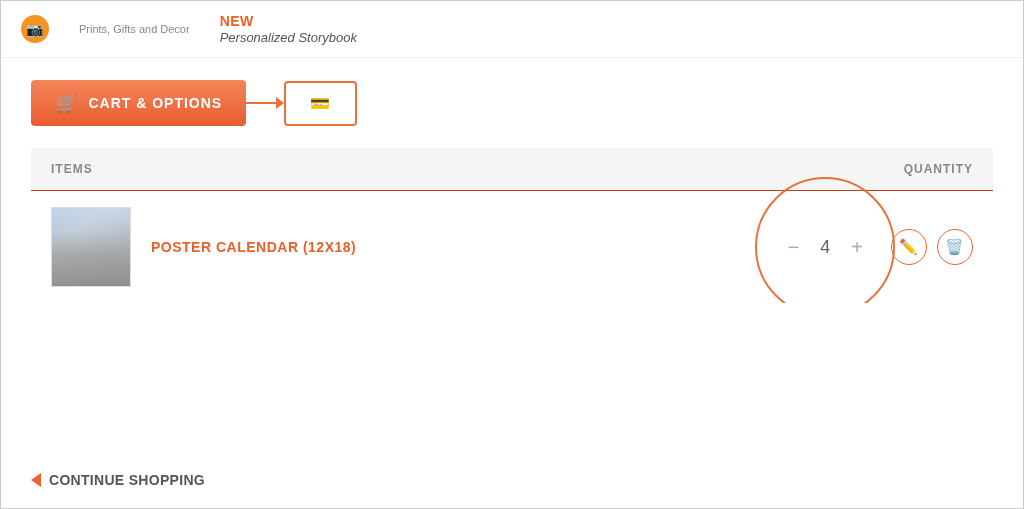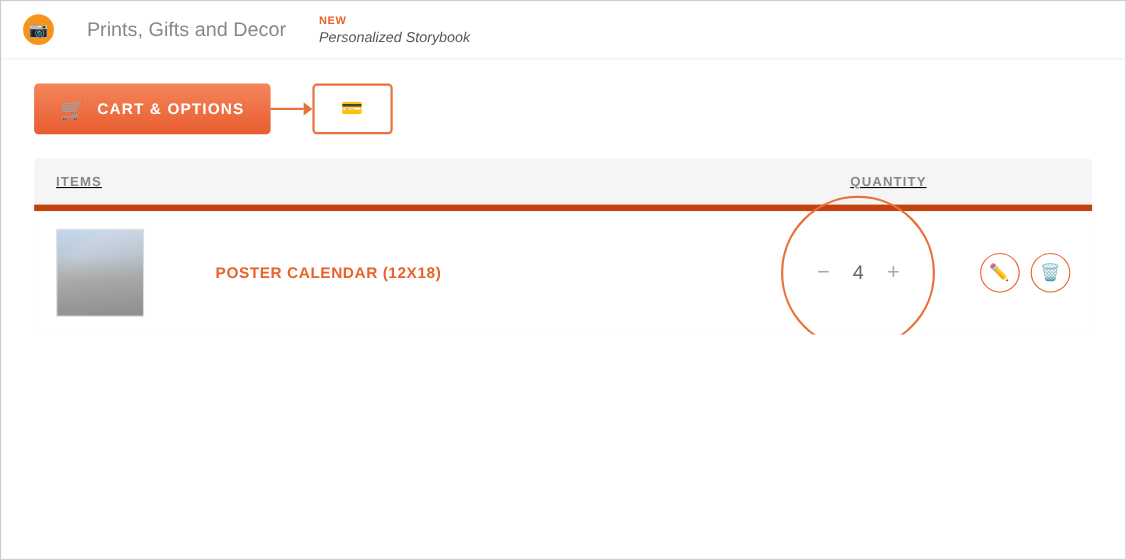--- a/index.html
+++ b/index.html
@@ -41,32 +41,32 @@
       color: white;
       font-size: 14px;
     }
     .logo-text {
       font-size: 22px;
       font-weight: bold;
       color: #f7941d;
       letter-spacing: 1px;
     }
     .nav-link {
-      font-size: 18px;
+      font-size: 11px;
       color: #888;
       cursor: pointer;
       text-decoration: none;
     }
     .nav-new-group {
       display: flex;
       flex-direction: column;
       gap: 1px;
     }
     .nav-new-badge {
-      font-size: 10px;
+      font-size: 14px;
       color: #e8622a;
       font-weight: bold;
       letter-spacing: 0.5px;
       text-transform: uppercase;
     }
     .nav-new-label {
       font-size: 13px;
       color: #555;
       cursor: pointer;
       font-style: italic;
@@ -142,46 +142,44 @@
     .cart-table {
       background: #f5f5f5;
       border-radius: 4px;
       padding: 0;
       overflow: hidden;
     }
     .table-header {
       display: grid;
       grid-template-columns: 1fr 200px;
       padding: 14px 20px;
-      border-bottom: 6px solid #c2410c;
-      text-decoration: underline;
+      border-bottom: 1px solid #c2410c;
     }
     .table-header-items {
       font-size: 12px;
       font-weight: bold;
       color: #888;
       letter-spacing: 1px;
       text-transform: uppercase;
     }
     .table-header-qty {
       font-size: 12px;
       font-weight: bold;
       color: #888;
       letter-spacing: 1px;
       text-transform: uppercase;
-      text-align: left;
+      text-align: right;
     }
     .table-row {
       display: flex;
       align-items: center;
       padding: 16px 20px;
       background: white;
       border-radius: 0;
       position: relative;
-      gap: 45px;
     }
     
     .product-thumb-sim {
       width: 80px;
       height: 80px;
       margin-right: 20px;
       flex-shrink: 0;
       background: linear-gradient(135deg, #b0c4de 0%, #d3d3d3 30%, #c0c0c0 60%, #a9a9a9 100%);
       position: relative;
       overflow: hidden;
@@ -343,14 +341,18 @@
             <span>✏️</span>
           </button>
           <button class="action-icon-btn">
             <span>🗑️</span>
           </button>
         </div>
       </div>
     </div>
   </div>
 
+  <div class="continue-shopping">
+    <div class="continue-arrow"></div>
+    <span class="continue-label">CONTINUE SHOPPING</span>
+  </div>
 
 </div>
 
 </body></html>

